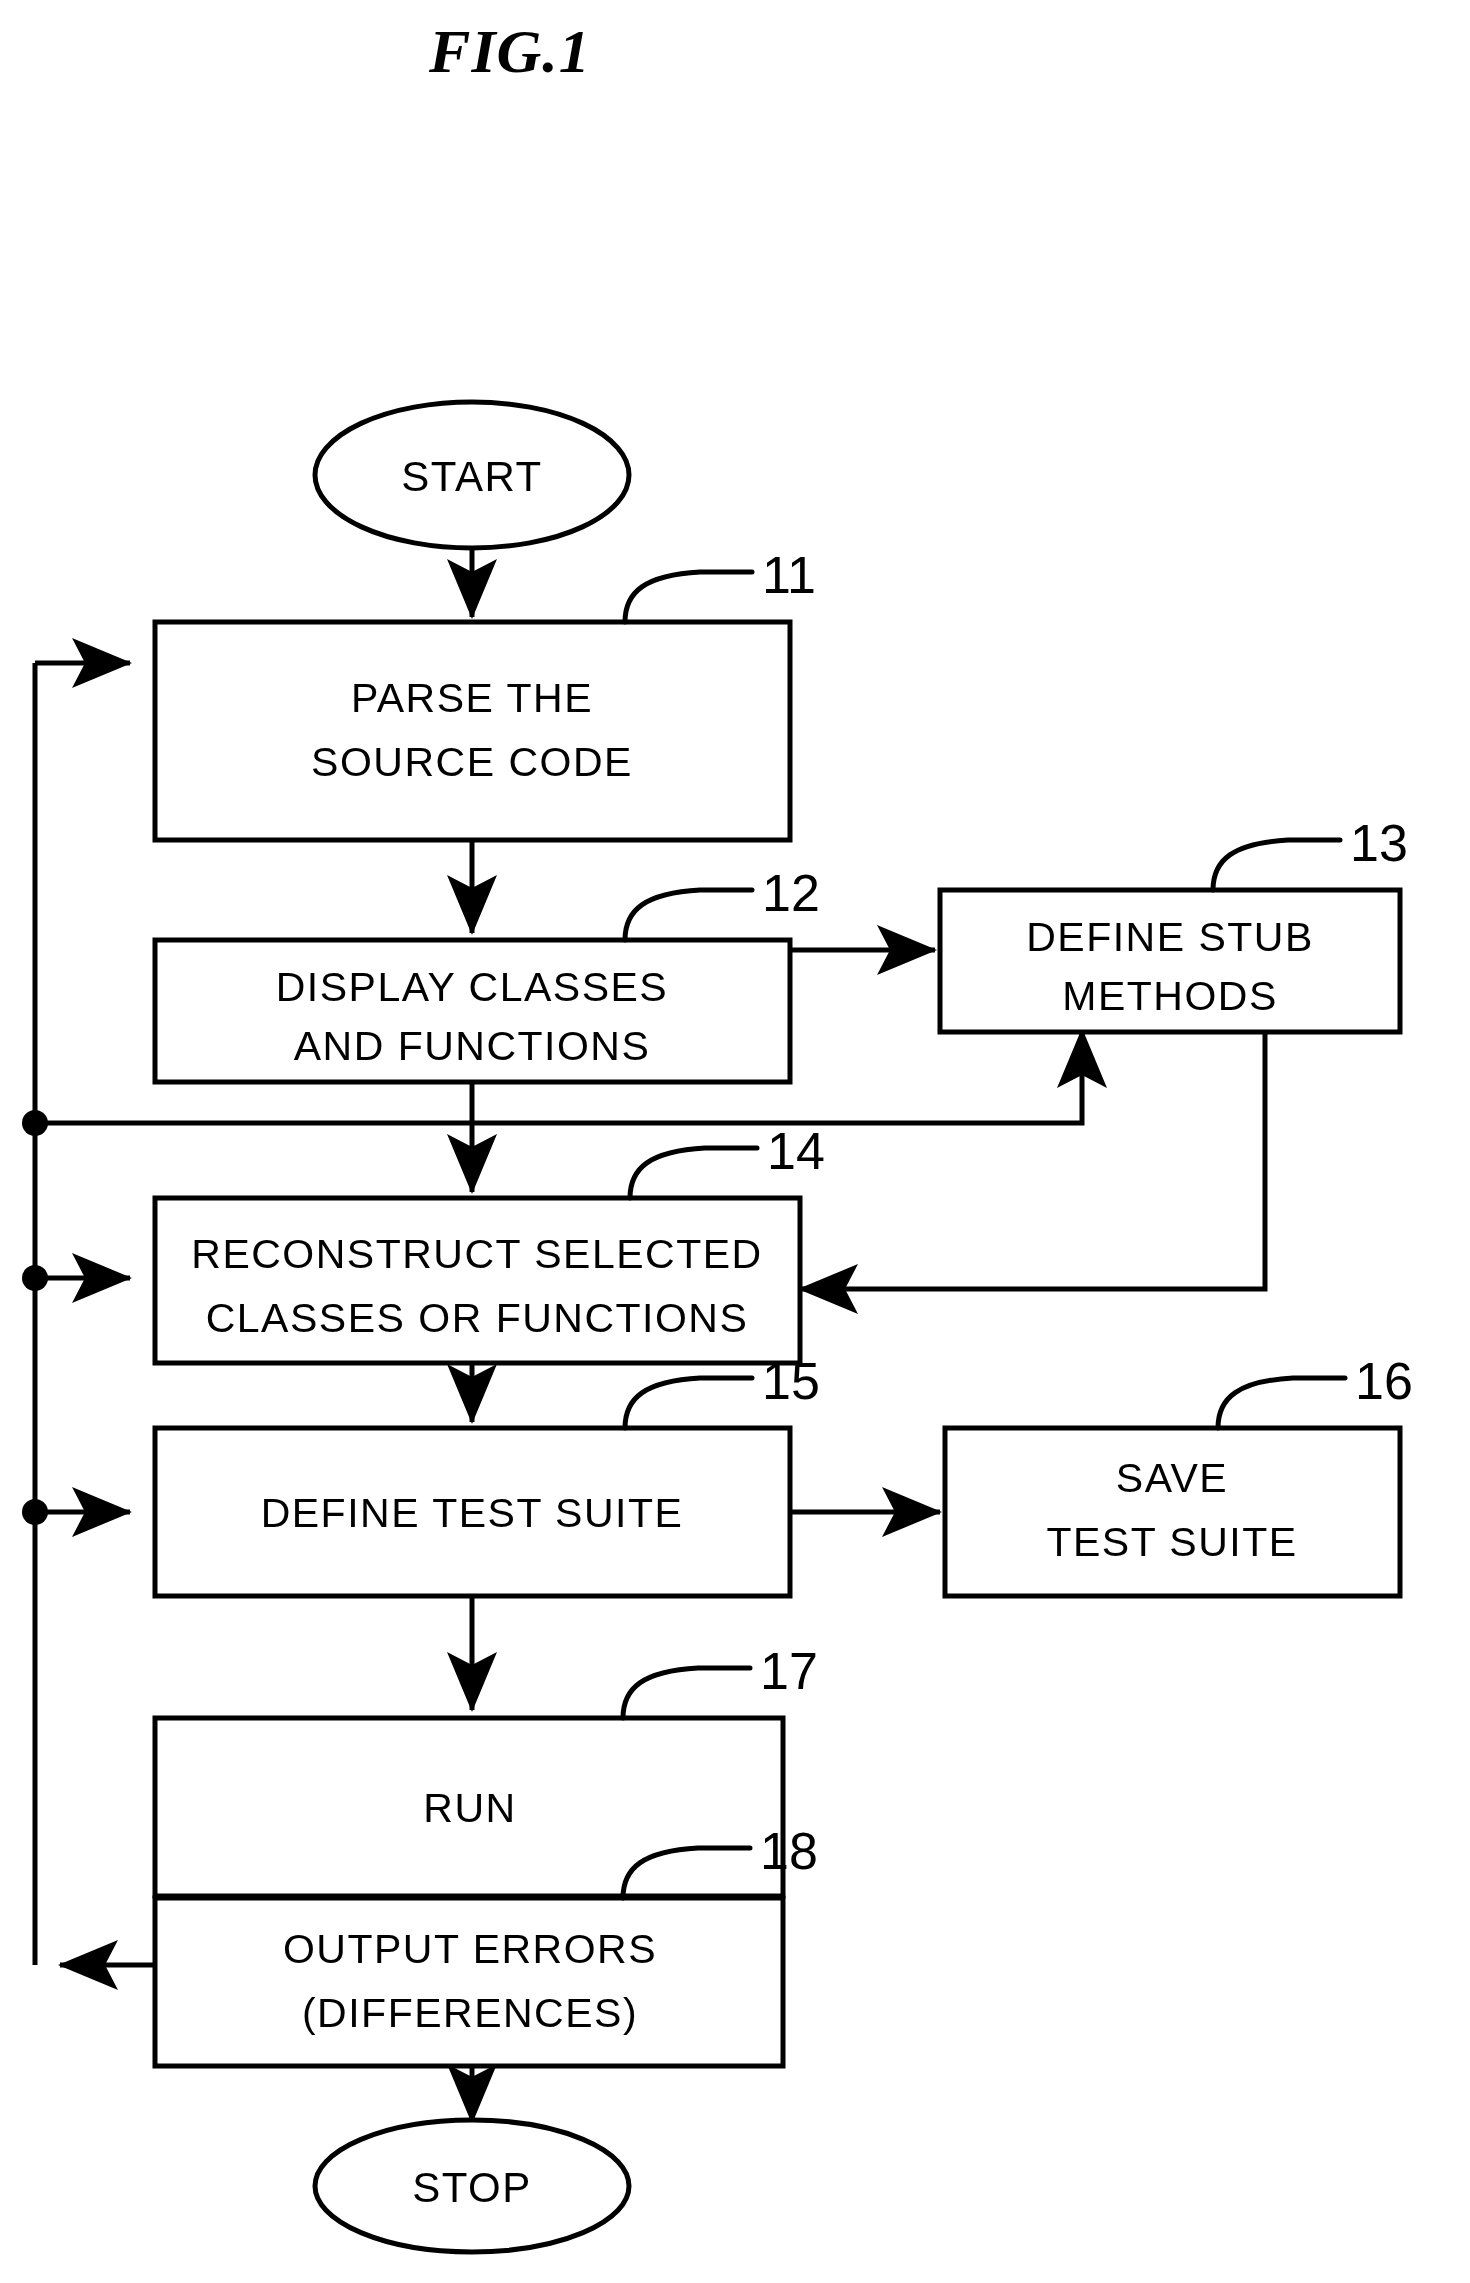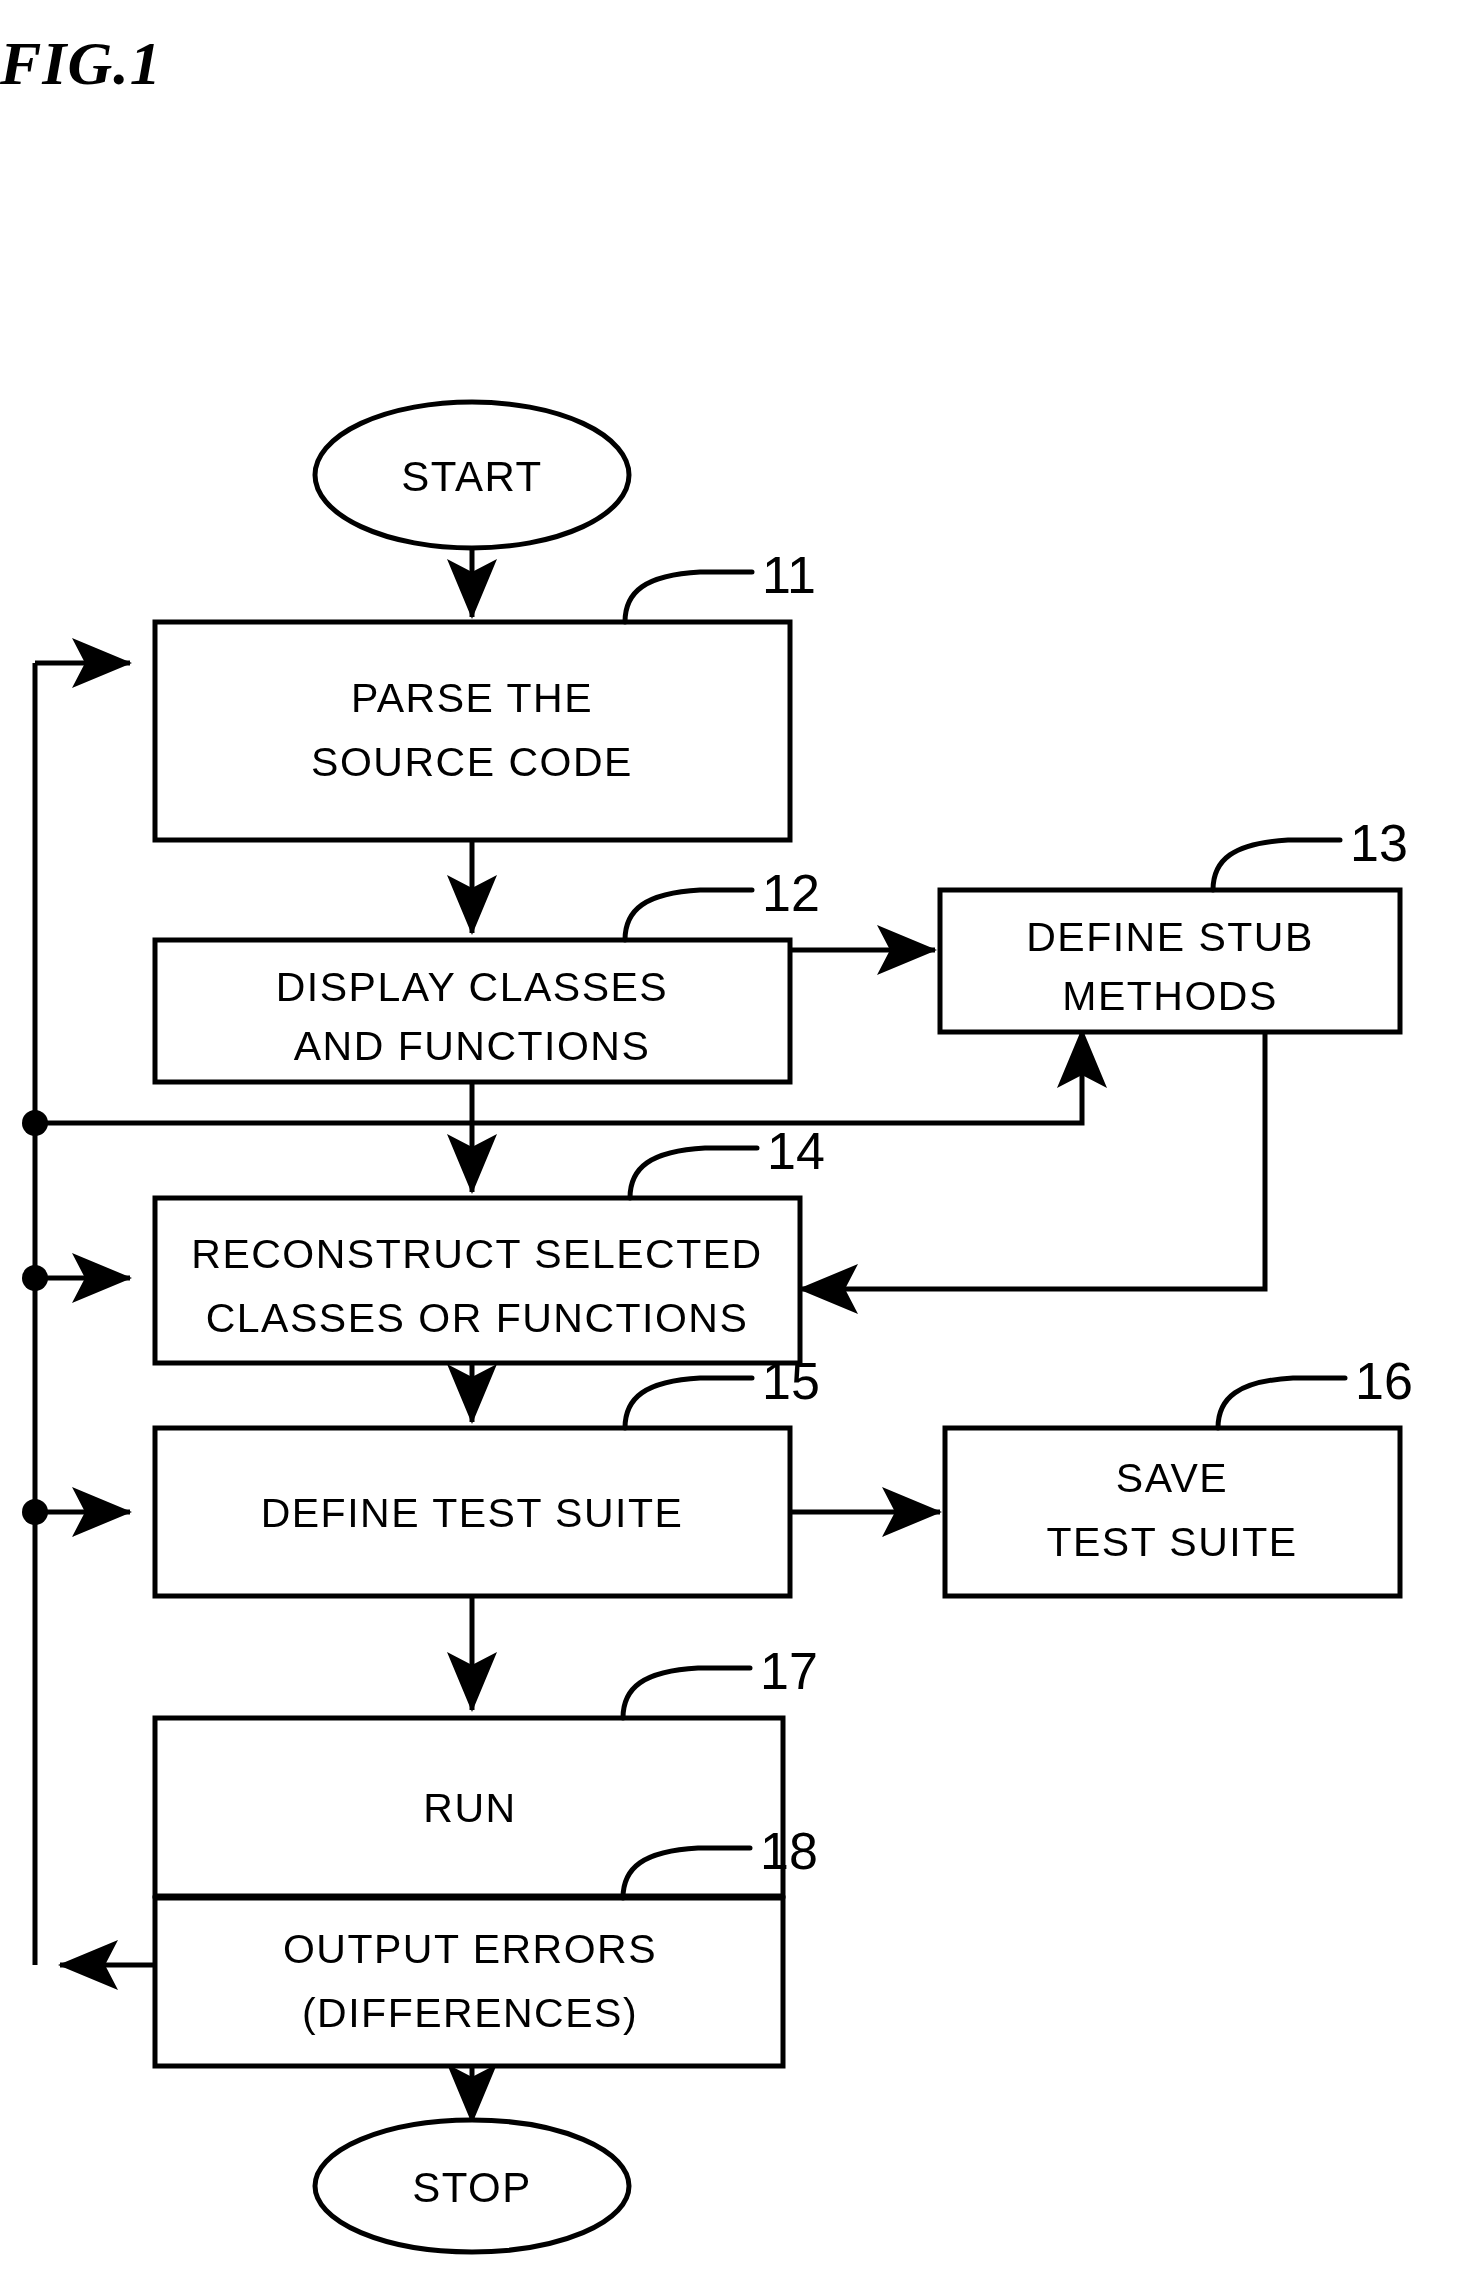--- a/index.html
+++ b/index.html
@@ -11,22 +11,23 @@
     position: relative;
     width: 1470px;
     height: 2283px;
     background: #ffffff;
     overflow: hidden;
     font-family: "Liberation Sans", sans-serif;
   }
   #fig-title {
     position: absolute;
     left: 0;
-    top: 28px;
+    top: 16px;
     width: 1020px;
+    text-align: center;
     font-family: "Liberation Serif", serif;
     font-weight: bold;
     font-style: italic;
     font-size: 62px;
     letter-spacing: 1px;
     color: #000;
   }
   svg.diagram {
     position: absolute;
     left: 0;

